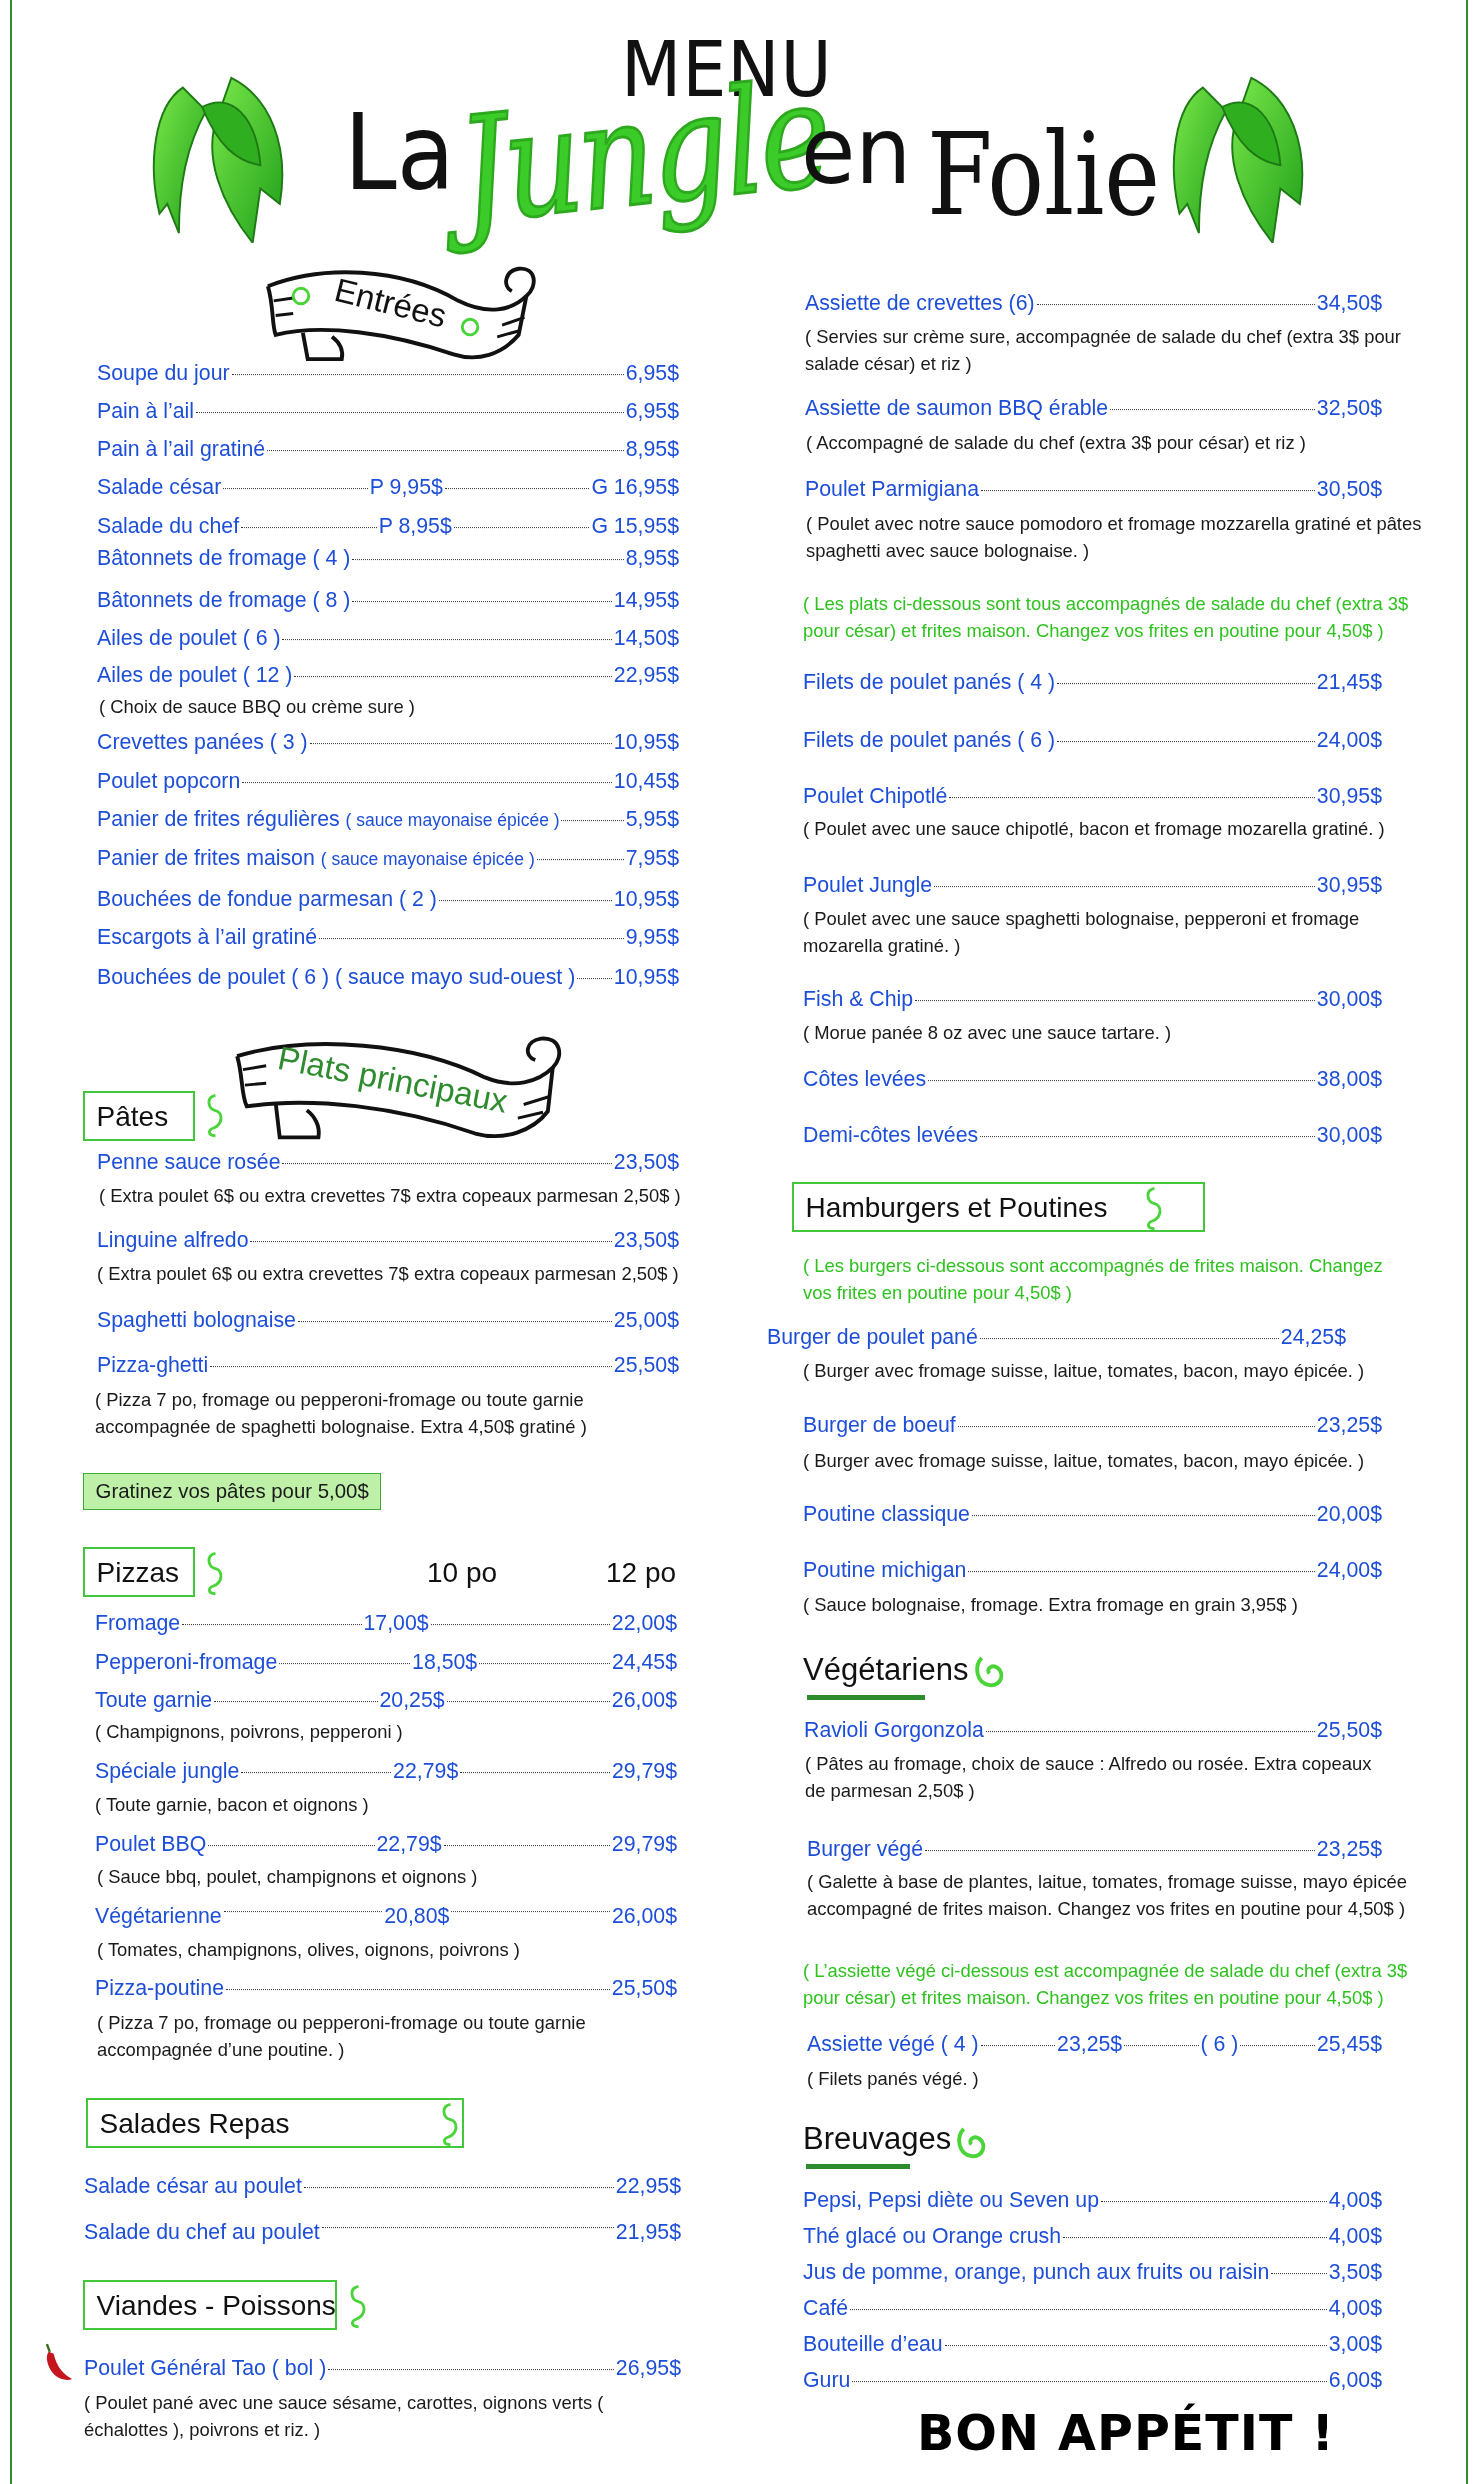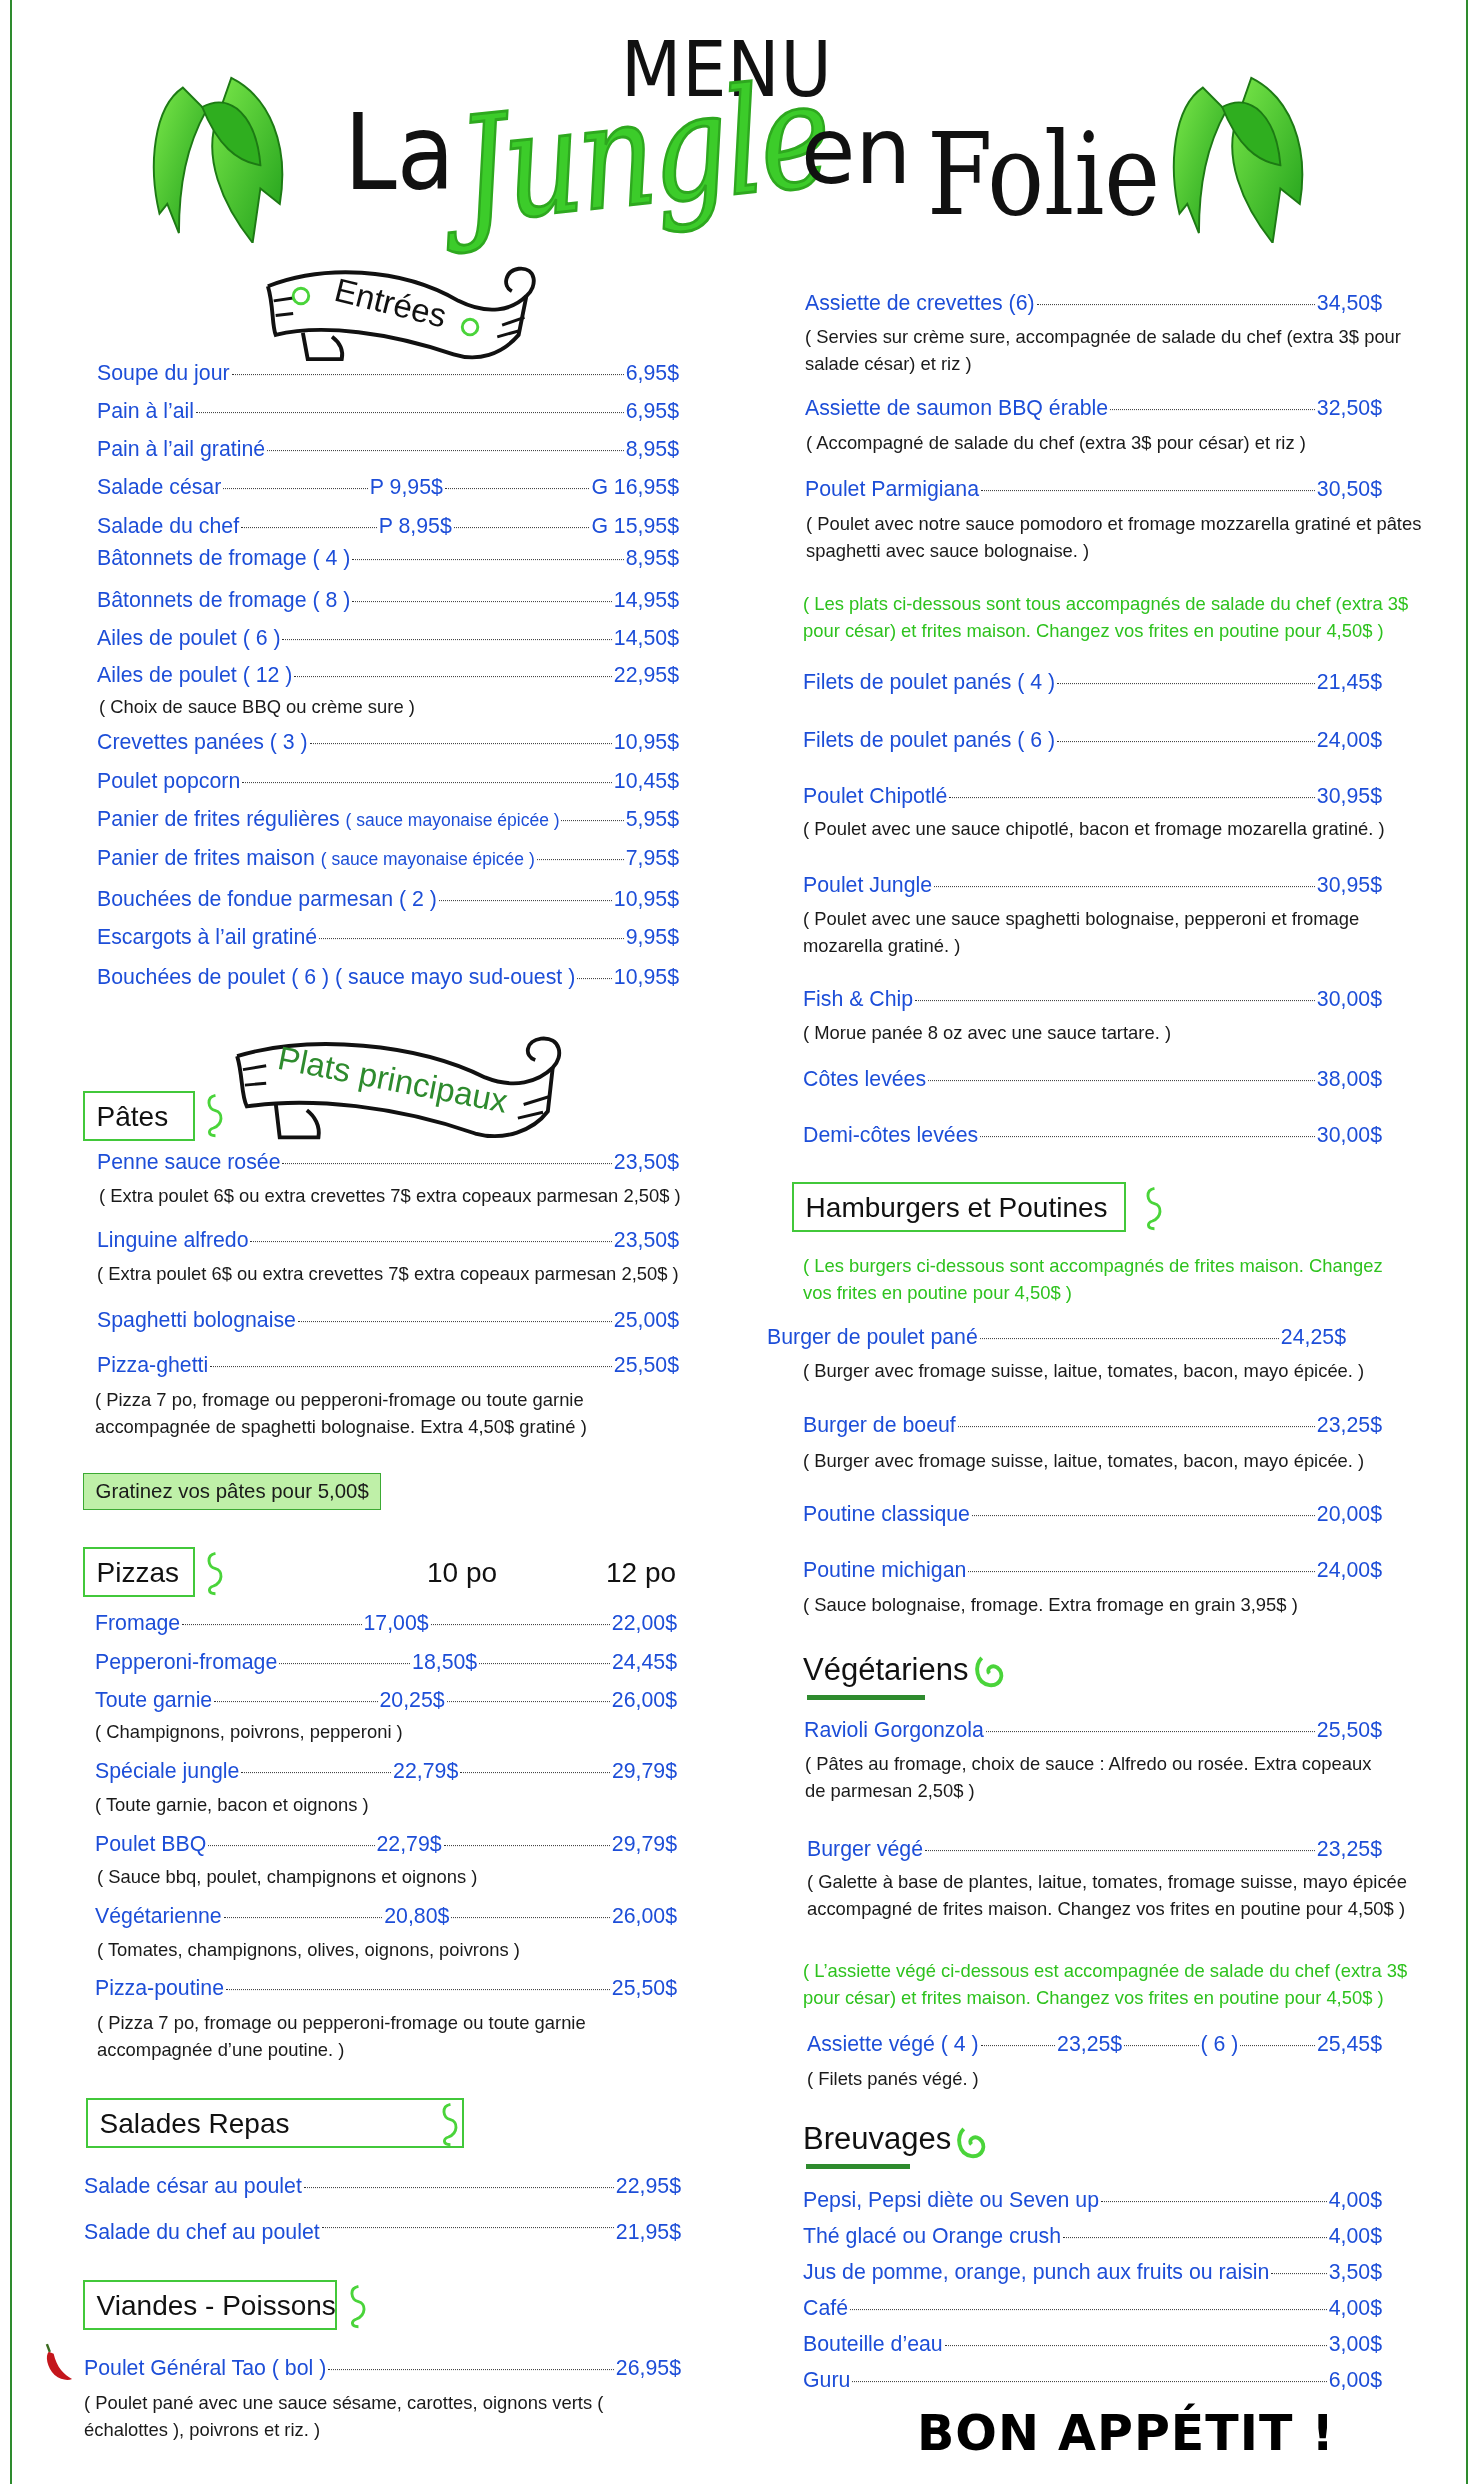--- a/index.html
+++ b/index.html
@@ -238,21 +238,21 @@
   </div>
 <div class="desc" style="left:95px; top:1791px;">( Toute garnie, bacon et oignons )</div>
 <div class="row" style="left:95px; top:1832px; width:582px;">
     <span class="name">Poulet BBQ</span>
     <span class="dots"></span>
     <span class="price">22,79$</span>
     <span class="dots"></span>
     <span class="price">29,79$</span>
   </div>
 <div class="desc" style="left:97px; top:1863px;">( Sauce bbq, poulet, champignons et oignons )</div>
-<div class="row" style="left:95px; top:1904px; width:582px;">
+<div class="row" style="left:95px; top:1904px; width:582px;align-items:center;">
     <span class="name">Végétarienne</span>
     <span class="dots"></span>
     <span class="price">20,80$</span>
     <span class="dots"></span>
     <span class="price">26,00$</span>
   </div>
 <div class="desc" style="left:97px; top:1936px;">( Tomates, champignons, olives, oignons, poivrons )</div>
 <div class="row" style="left:95px; top:1976px; width:582px;">
     <span class="name">Pizza-poutine</span>
     <span class="dots"></span>
@@ -342,21 +342,21 @@
     <span class="name">Côtes levées</span>
     <span class="dots"></span>
     <span class="price">38,00$</span>
   </div>
 <div class="row" style="left:803px; top:1123px; width:579px;">
     <span class="name">Demi-côtes levées</span>
     <span class="dots"></span>
     <span class="price">30,00$</span>
   </div>
 
-<div class="boxhead" style="left:792px; top:1182px; width:334px;">Hamburgers et Poutines</div>
+<div class="boxhead" style="left:792px; top:1182px; width:413px;">Hamburgers et Poutines</div>
 <svg class="swirl" style="left:1141px; top:1184px;" viewBox="0 0 26 50">
     <path d="M14 4 C4 6 6 18 14 20 C22 22 22 34 12 38 C6 40 6 46 14 46" fill="none" stroke="#4ad43a" stroke-width="3"></path>
   </svg>
 <div class="note-green" style="left:803px; top:1252px; width:602px;">( Les burgers ci-dessous sont accompagnés de frites maison. Changez vos frites en poutine pour 4,50$ )</div>
 <div class="row" style="left:767px; top:1325px; width:579px;">
     <span class="name">Burger de poulet pané</span>
     <span class="dots"></span>
     <span class="price">24,25$</span>
   </div>
 <div class="desc" style="left:803px; top:1357px;">( Burger avec fromage suisse, laitue, tomates, bacon, mayo épicée. )</div>

